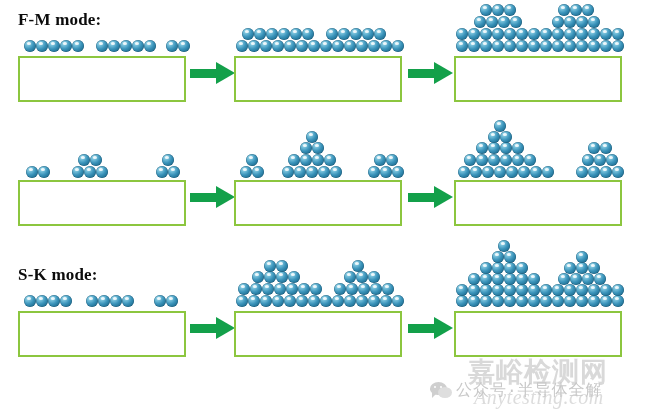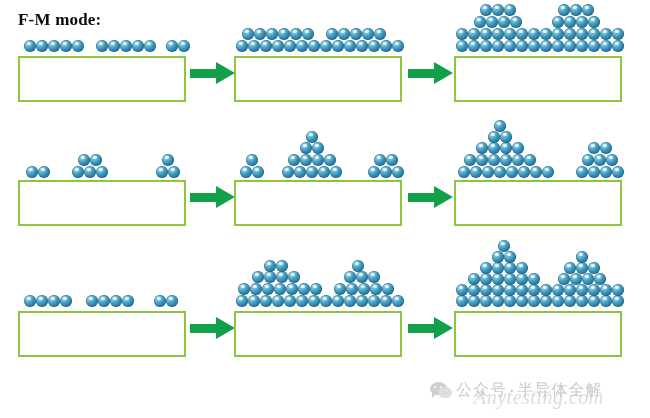--- a/index.html
+++ b/index.html
@@ -359,20 +359,21 @@
           <div class="atom" style="left: 140px; top: 26px;"></div>
           <div class="atom" style="left: 152px; top: 26px;"></div>
           <div class="atom" style="left: 134px; top: 14px;"></div>
           <div class="atom" style="left: 146px; top: 14px;"></div>
         </div>
       <div class="substrate"></div>
     </div>
   </div>
 
   <div class="row" id="row-sk">
+    <div class="row-label">S-K mode:</div>
     <div class="panel p1">
       <div class="atoms">
           <div class="atom" style="left: 6px; top: 40px;"></div>
           <div class="atom" style="left: 18px; top: 40px;"></div>
           <div class="atom" style="left: 30px; top: 40px;"></div>
           <div class="atom" style="left: 42px; top: 40px;"></div>
           <div class="atom" style="left: 68px; top: 40px;"></div>
           <div class="atom" style="left: 80px; top: 40px;"></div>
           <div class="atom" style="left: 92px; top: 40px;"></div>
           <div class="atom" style="left: 104px; top: 40px;"></div>
@@ -481,20 +482,21 @@
           <div class="atom" style="left: 50px; top: -4px;"></div>
           <div class="atom" style="left: 122px; top: -4px;"></div>
           <div class="atom" style="left: 44px; top: -15px;"></div>
         </div>
       <div class="substrate"></div>
     </div>
   </div>
 
 
   <div id="watermark-block">
+    <div id="wm-brand">嘉峪检测网</div>
     <div id="wm-url">Anytesting.com</div>
     <div id="wechat-icon">
       <div class="b1"></div>
       <div class="b2"></div>
       <div class="dot d1"></div>
       <div class="dot d2"></div>
     </div>
     <div id="wm-account">公众号·半导体全解</div>
   </div>
 

